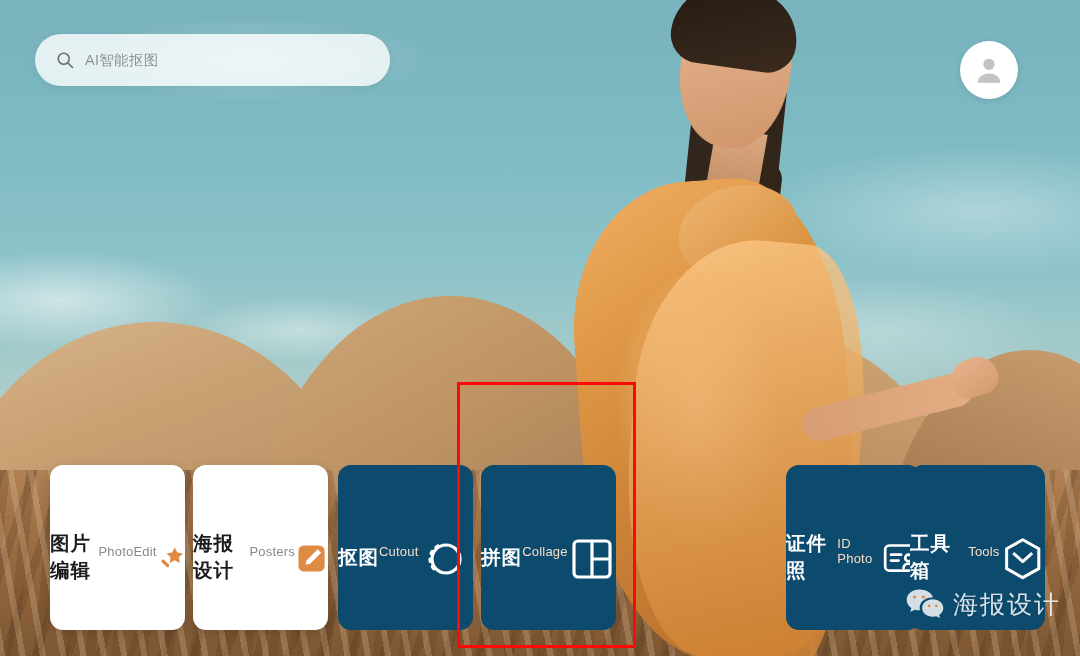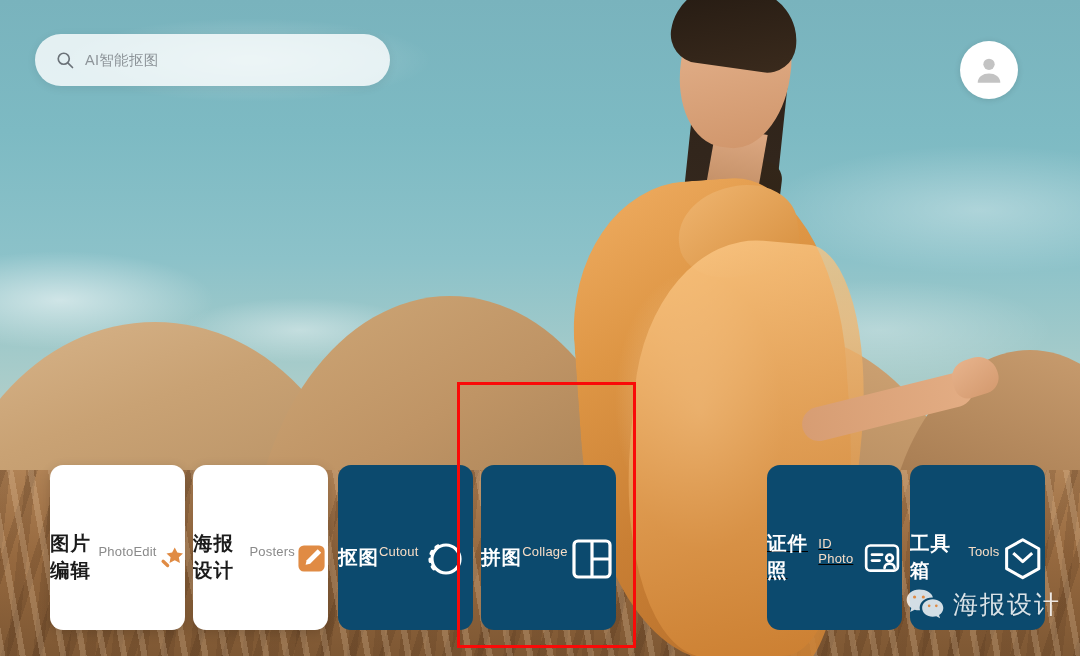--- a/index.html
+++ b/index.html
@@ -227,21 +227,21 @@
       <div class="c-icon">
         <svg viewBox="0 0 48 48" fill="none" stroke="currentColor" stroke-width="3.2" stroke-linejoin="round">
           <rect x="6" y="6" width="36" height="36" rx="4"></rect>
           <line x1="24" y1="6" x2="24" y2="42"></line>
           <line x1="24" y1="24" x2="42" y2="24"></line>
         </svg>
       </div>
     </div>
 
 
-    <div class="card orange" style="left:767px;text-decoration:underline;">
+    <div class="card orange" style="left:786px;">
       <div class="c-title">证件照</div>
       <div class="c-sub">ID Photo</div>
       <div class="c-icon">
         <svg viewBox="0 0 48 48" fill="none" stroke="currentColor" stroke-width="3.2" stroke-linecap="round" stroke-linejoin="round">
           <rect x="5" y="9" width="38" height="30" rx="5"></rect>
           <line x1="12" y1="20" x2="24" y2="20"></line>
           <line x1="12" y1="27" x2="21" y2="27"></line>
           <circle cx="33" cy="24" r="4"></circle>
           <path d="M27 36c0-3.4 2.7-5.4 6-5.4s6 2 6 5.4"></path>
         </svg>

